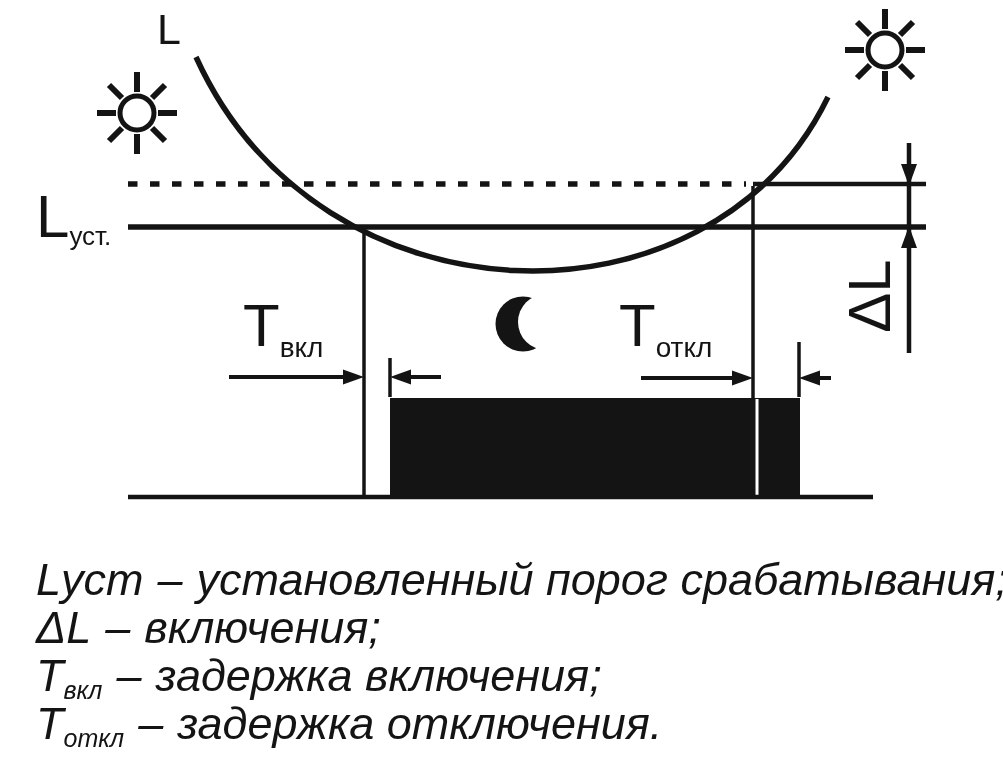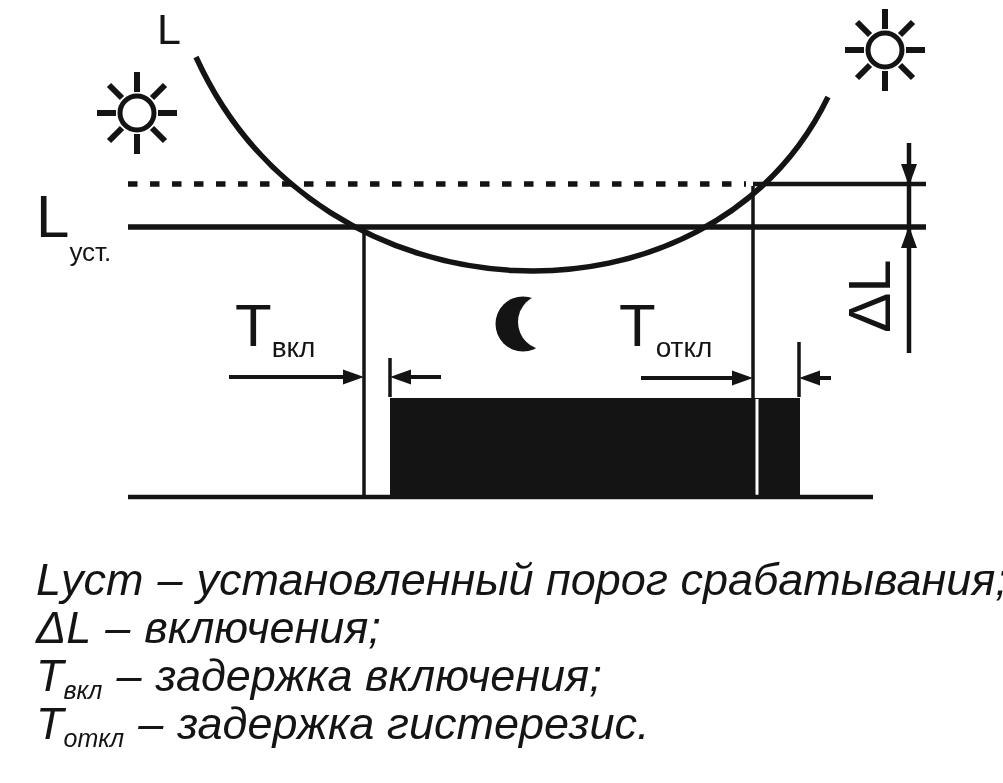--- a/index.html
+++ b/index.html
@@ -8,22 +8,22 @@
     width:1003px; height:783px;
     background:var(--bg,#ffffff);
     font-family:"Liberation Sans", sans-serif;
     color:var(--ink,#141414);
     overflow:hidden;
   }
   svg.layer { position:absolute; left:0; top:0; }
   .lbl { position:absolute; line-height:1; white-space:nowrap; color:var(--ink,#141414); }
   .lbl-curve     { left:157px; top:8px;   font-size:43px; }
   .lbl-threshold { left:36px;  top:187px; font-size:60px; }
-  .lbl-threshold .sub { font-size:26px; position:relative; top:24px;margin-top:43px; }
-  .lbl-ton       { left:235px; top:296px; font-size:60px; }
+  .lbl-threshold .sub { font-size:26px; position:relative; top:8px;margin-top:43px; }
+  .lbl-ton       { left:243px; top:296px; font-size:60px; }
   .lbl-toff      { left:619px; top:296px; font-size:60px;text-align:center; }
   .lbl-ton .sub, .lbl-toff .sub { font-size:28px; position:relative; top:11px; }
   .lbl-dl {
     left:790px; top:266px; width:160px; height:60px;
     font-size:60px; line-height:60px; text-align:center;
     transform:rotate(-90deg);
   }
   .legend {
     position:absolute; left:36px; top:556px;
     font-style:italic; font-size:45px; color:var(--ink,#141414);
@@ -114,16 +114,16 @@
   <div class="lbl lbl-ton"><span>Т</span><span class="sub">вкл</span></div>
 
   <div class="lbl lbl-toff"><span>Т</span><span class="sub">откл</span></div>
 
   <div class="lbl lbl-dl">ΔL</div>
 
   <div class="legend">
     <div class="legend-line"><span>Lуст</span><span class="t-sub"></span><span class="sep">–</span><span>установленный порог срабатывания;</span></div>
     <div class="legend-line"><span>ΔL</span><span class="t-sub"></span><span class="sep">–</span><span>включения;</span></div>
     <div class="legend-line"><span>Т</span><span class="t-sub">вкл</span><span class="sep">–</span><span>задержка включения;</span></div>
-    <div class="legend-line"><span>Т</span><span class="t-sub">откл</span><span class="sep">–</span><span>задержка гистерезис.</span></div>
+    <div class="legend-line"><span>Т</span><span class="t-sub">откл</span><span class="sep">–</span><span>задержка отключения.</span></div>
   </div>
 
 </div>
 
 </body></html>

